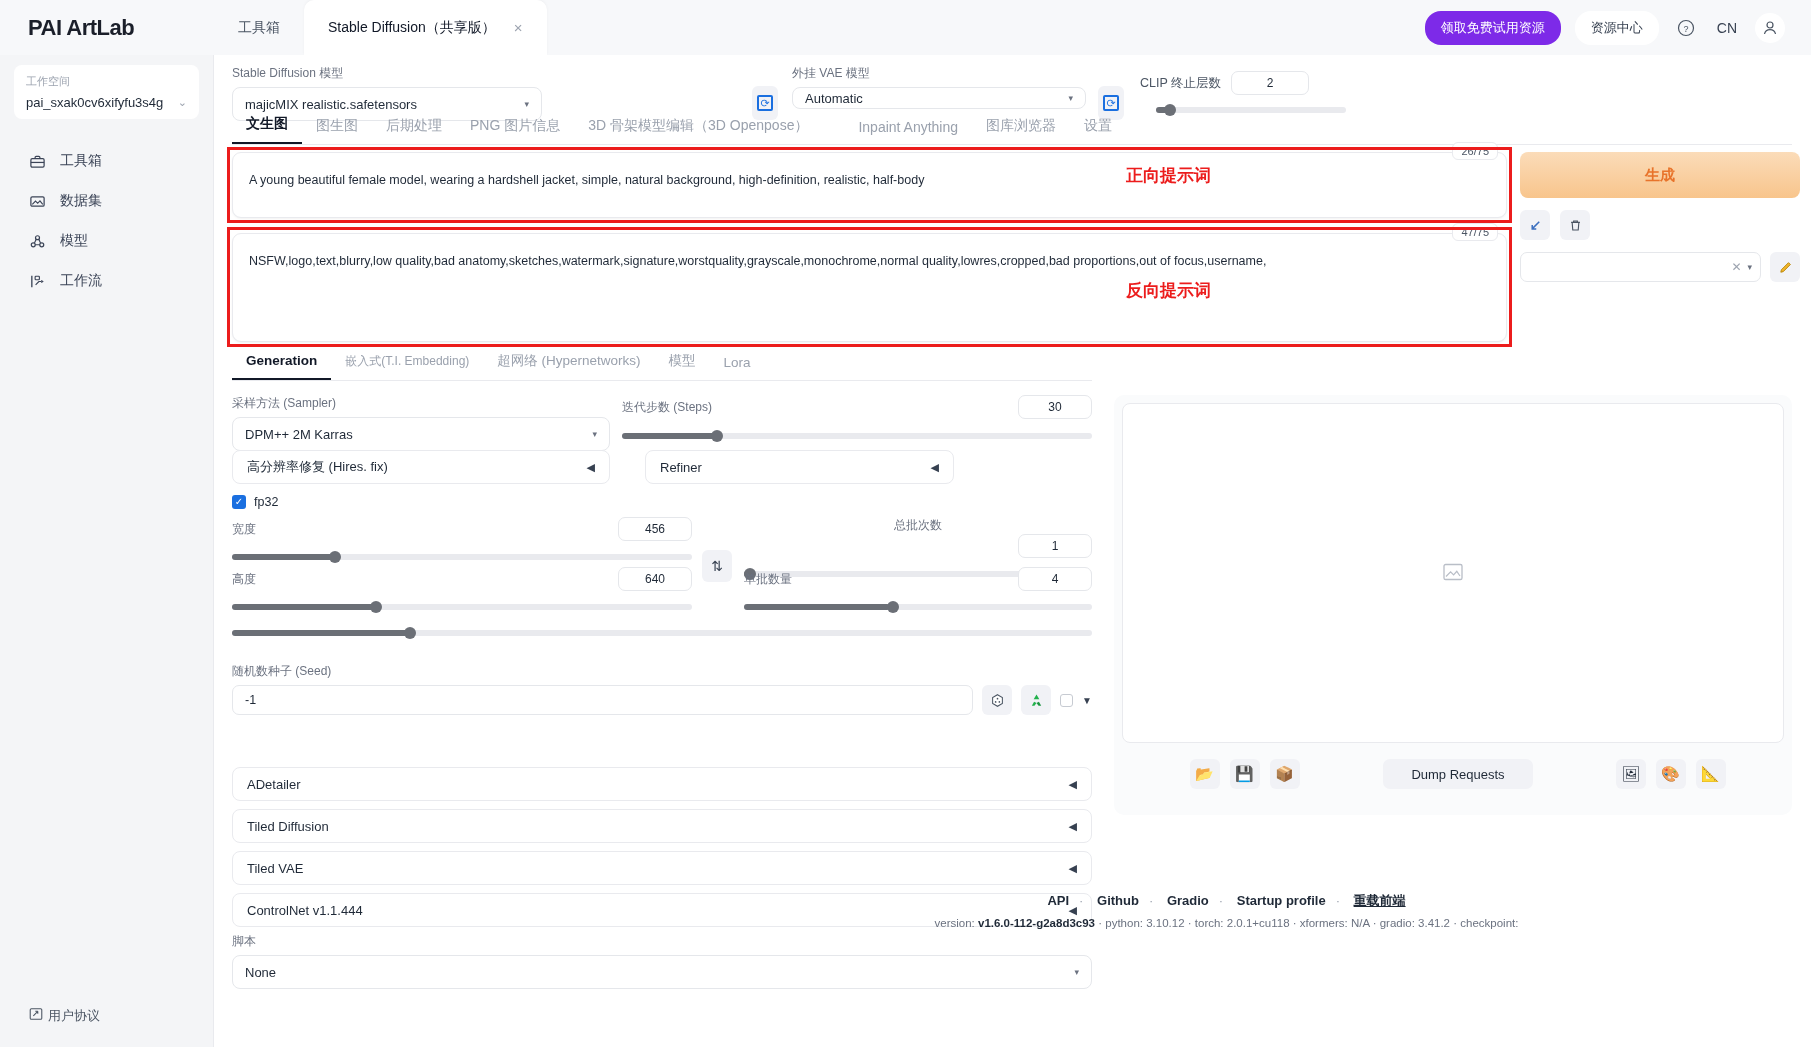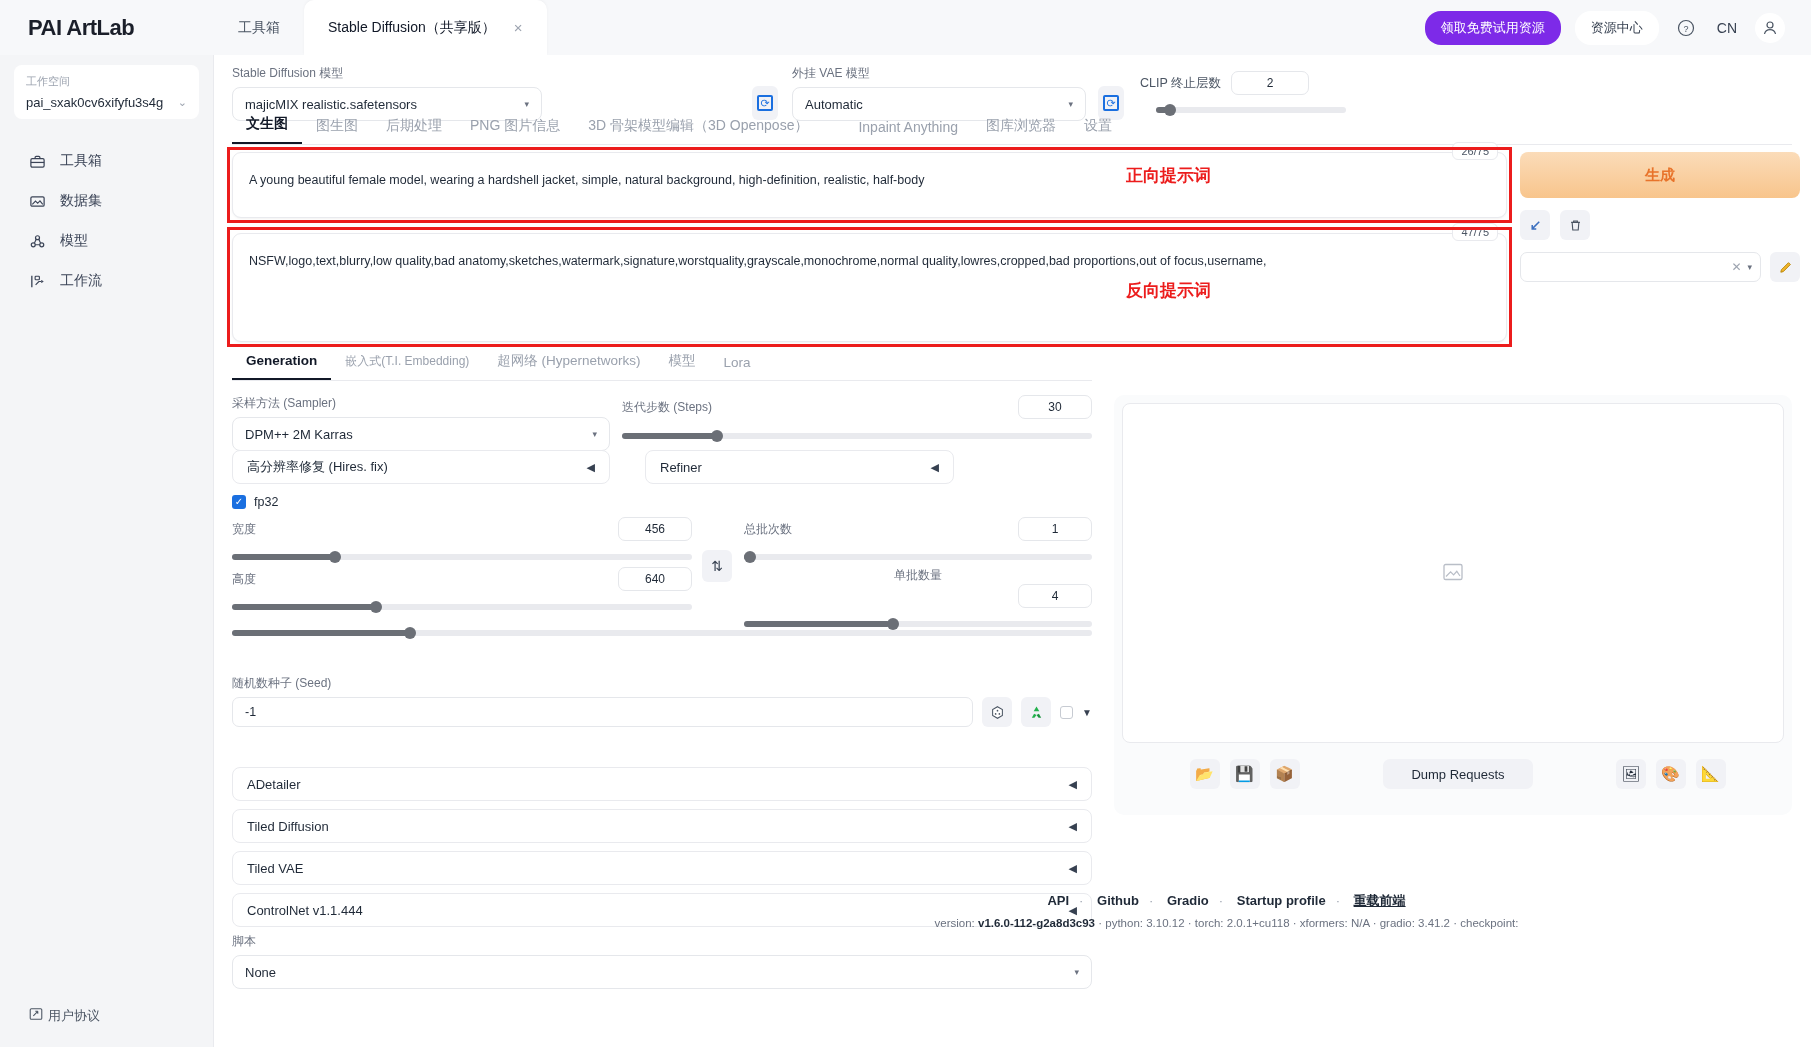--- a/index.html
+++ b/index.html
@@ -274,21 +274,21 @@
       <span>majicMIX realistic.safetensors</span>
       <span class="caret">▾</span>
     </div>
   </div>
   <div class="refresh-btn" style="position:absolute;left:538px;top:31px;">
     <span class="refresh-sq">⟳</span>
   </div>
 
   <div style="position:absolute;left:578px;top:10px;width:294px;">
     <div class="field-label">外挂 VAE 模型</div>
-    <div class="select" style="height:34px;border-radius:8px;">
+    <div class="select" style="height:22px;border-radius:8px;">
       <span>Automatic</span>
       <span class="caret">▾</span>
     </div>
   </div>
   <div class="refresh-btn" style="position:absolute;left:884px;top:31px;">
     <span class="refresh-sq">⟳</span>
   </div>
 
   <div style="position:absolute;left:926px;top:16px;width:230px;">
     <div style="display:flex;align-items:center;">
@@ -413,49 +413,49 @@
     </div>
     <div class="track" style="margin-top:13px;">
       <div class="fill" style="width:31%"></div>
       <div class="knob" style="left:30%"></div>
     </div>
   </div>
 
   <div style="position:absolute;left:488px;top:495px;width:30px;height:32px;background:#f1f2f6;border-radius:6px;display:flex;align-items:center;justify-content:center;font-size:14px;color:#374151;">⇅</div>
 
   <div style="position:absolute;left:530px;top:462px;width:348px;">
-    <div style="display:flex;align-items:center;">
+    <div style="display:flex;align-items:center;flex-direction:column;">
       <span class="field-label" style="margin:0;">总批次数</span>
       <span class="numbox" style="margin-left:auto;min-width:74px;">1</span>
     </div>
     <div class="track" style="margin-top:13px;">
       <div class="fill" style="width:2%"></div>
       <div class="knob" style="left:0%"></div>
     </div>
   </div>
 
   <div style="position:absolute;left:530px;top:512px;width:348px;">
-    <div style="display:flex;align-items:center;flex-direction:column;">
+    <div style="display:flex;align-items:center;">
       <span class="field-label" style="margin:0;">单批数量</span>
       <span class="numbox" style="margin-left:auto;min-width:74px;">4</span>
     </div>
     <div class="track" style="margin-top:13px;">
       <div class="fill" style="width:42%"></div>
       <div class="knob" style="left:41%"></div>
     </div>
   </div>
 
   <div style="position:absolute;left:18px;top:562px;width:860px;">
     <div class="track" style="margin-top:13px;">
       <div class="fill" style="width:21%"></div>
       <div class="knob" style="left:20%"></div>
     </div>
   </div>
 
-  <div style="position:absolute;left:18px;top:608px;width:860px;margin-top:12px;">
+  <div style="position:absolute;left:18px;top:608px;width:860px;">
     <div class="field-label">随机数种子 (Seed)</div>
     <div style="display:flex;align-items:center;gap:9px;">
       <div style="flex:1;border:1px solid #e5e7eb;border-radius:7px;height:30px;display:flex;align-items:center;padding:0 12px;font-size:12.5px;">
         <span>-1</span>
       </div>
       <div class="sq-btn">
         <svg width="15" height="15" viewBox="0 0 16 16">
             <path d="M8 1.8l5.2 3v6.4L8 14.2 2.8 11.2V4.8z" fill="#fff" stroke="#4b5563" stroke-width="1.1"></path>
             <circle cx="8" cy="6" r=".9" fill="#4b5563"></circle>
             <circle cx="6" cy="9.5" r=".9" fill="#4b5563"></circle>

